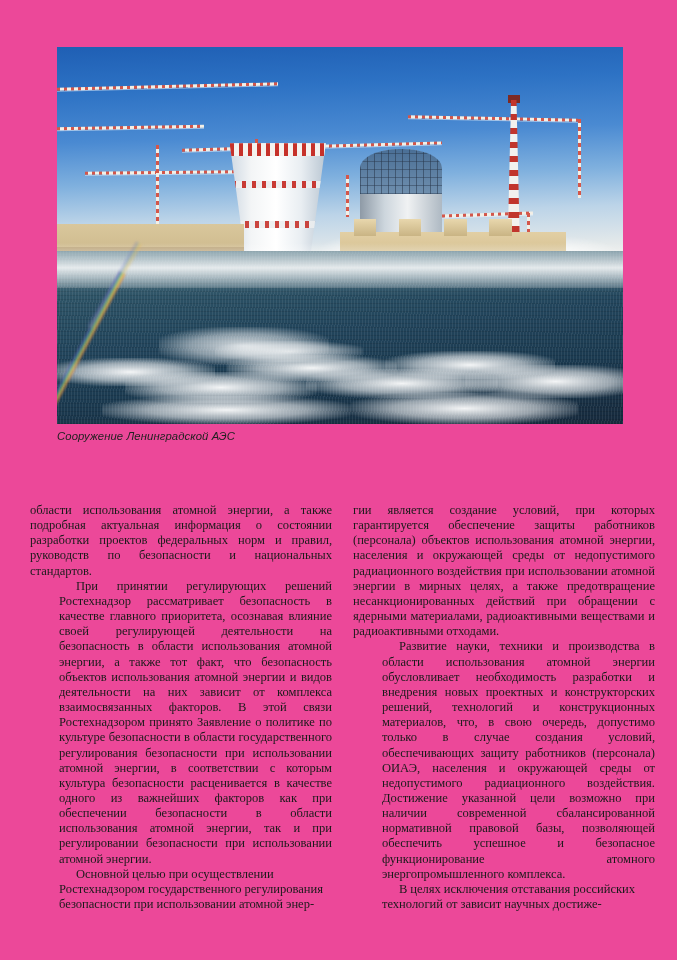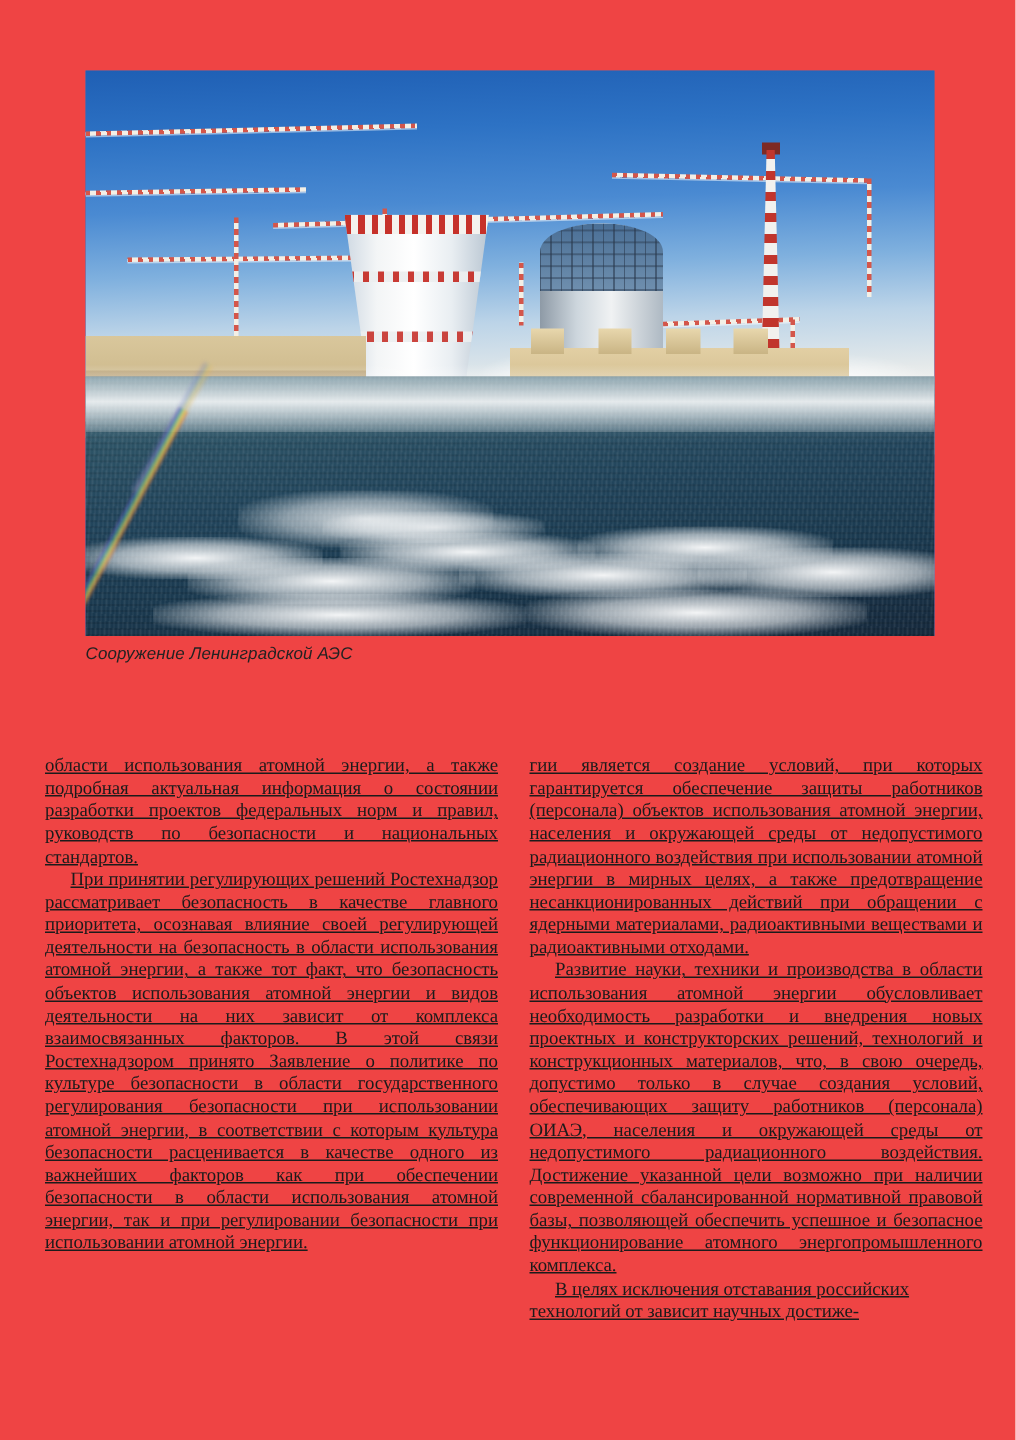--- a/index.html
+++ b/index.html
@@ -12,21 +12,21 @@
     height: 960px;
     overflow: hidden;
     font-family: "Liberation Serif", "DejaVu Serif", serif;
     color: #1b1b1b;
   }
 
   .page {
     position: relative;
     width: 677px;
     height: 960px;
-    background: #ef4444;
+    background: #ec4899;
   }
 
   
   .figure {
     position: absolute;
     left: 57px;
     top: 47px;
     width: 566px;
     height: 377px;
   }
@@ -273,34 +273,34 @@
   .columns {
     position: absolute;
     left: 30px;
     top: 503px;
     width: 625px;
     display: flex;
     gap: 21px;
   }
   .col {
     width: 302px;
-    text-decoration: underline;
   }
   .col p {
     margin: 0;
     font-size: 12.55px;
     line-height: 15.15px;
     text-align: justify;
     text-justify: inter-word;
     letter-spacing: -0.02px;
     word-spacing: -0.1px;
     hyphens: none;
   }
   .col p.indent {
     text-indent: 17px;
+    margin-left: 29px;
   }
   .col p.last-short {
     text-align: left;
   }
 </style>
 </head>
 <body>
 
 <div class="page">
 
@@ -374,20 +374,21 @@
     </div>
   </figure>
 
   <div class="caption">Сооружение Ленинградской АЭС</div>
 
   <div class="columns">
 
     <div class="col">
       <p>области использования атомной энергии, а также подробная актуальная информация о состоянии разработки проектов федеральных норм и правил, руководств по безопасности и национальных стандартов.</p>
       <p class="indent">При принятии регулирующих решений Ростехнадзор рассматривает безопасность в качестве главного приоритета, осознавая влияние своей регулирующей деятельности на безопасность в области использования атомной энергии, а также тот факт, что безопасность объектов использования атомной энергии и видов деятельности на них зависит от комплекса взаимосвязанных факторов. В этой связи Ростехнадзором принято Заявление о политике по культуре безопасности в области государственного регулирования безопасности при использовании атомной энергии, в соответствии с которым культура безопасности расценивается в качестве одного из важнейших факторов как при обеспечении безопасности в области использования атомной энергии, так и при регулировании безопасности при использовании атомной энергии.</p>
+      <p class="indent last-short">Основной целью при осуществлении Ростехнадзором государственного регулирования безопасности при использовании атомной энер-</p>
     </div>
 
     <div class="col">
       <p>гии является создание условий, при которых гарантируется обеспечение защиты работников (персонала) объектов использования атомной энергии, населения и окружающей среды от недопустимого радиационного воздействия при использовании атомной энергии в мирных целях, а также предотвращение несанкционированных действий при обращении с ядерными материалами, радиоактивными веществами и радиоактивными отходами.</p>
       <p class="indent">Развитие науки, техники и производства в области использования атомной энергии обусловливает необходимость разработки и внедрения новых проектных и конструкторских решений, технологий и конструкционных материалов, что, в свою очередь, допустимо только в случае создания условий, обеспечивающих защиту работников (персонала) ОИАЭ, населения и окружающей среды от недопустимого радиационного воздействия. Достижение указанной цели возможно при наличии современной сбалансированной нормативной правовой базы, позволяющей обеспечить успешное и безопасное функционирование атомного энергопромышленного комплекса.</p>
       <p class="indent last-short">В целях исключения отставания российских технологий от зависит научных достиже-</p>
     </div>
 
   </div>
 

